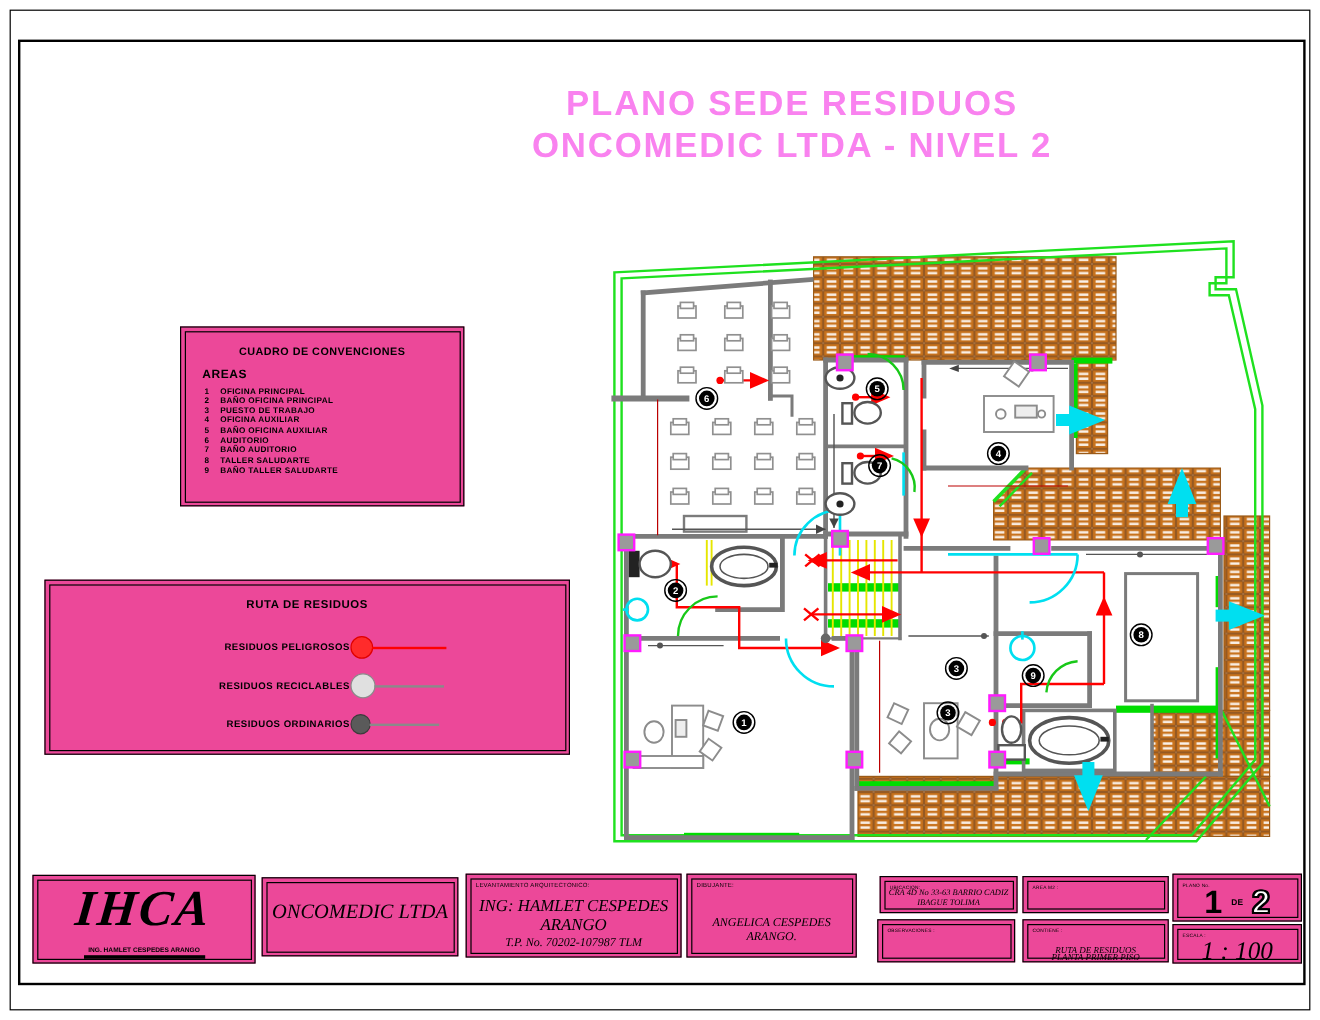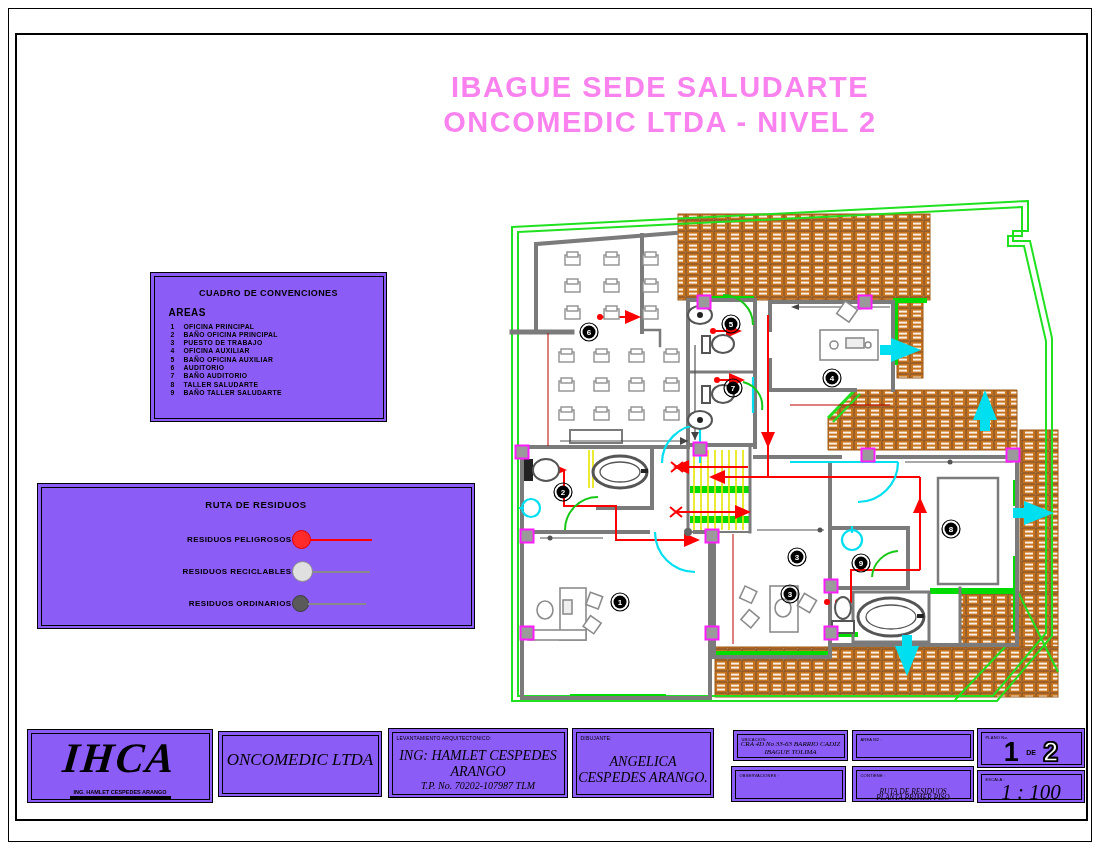--- a/index.html
+++ b/index.html
@@ -6,21 +6,21 @@
   .page{position:relative;width:1100px;height:850px;background:#fff;overflow:hidden;
         font-family:"Liberation Sans",sans-serif;}
   .outer-frame{position:absolute;left:8px;top:8px;width:1082px;height:832px;border:1.5px solid #000;}
   .inner-frame{position:absolute;left:15px;top:33px;width:1069px;height:784px;border:2.5px solid #000;}
 
   .main-title{position:absolute;left:340px;top:70px;width:640px;text-align:center;
               font-weight:900;font-size:29px;line-height:35px;letter-spacing:1.5px;
               font-family:"Liberation Sans",sans-serif;}
 
   
-  .dbox{position:absolute;border:1.6px solid #000;background:#8b5cf6;}
+  .dbox{position:absolute;border:1.6px solid #000;background:#ec4899;}
   .dbox .in{position:absolute;inset:2.5px;border:1px solid #000;}
 
   
   .conv-title{ text-align:center;font-weight:bold;font-size:9px;margin-top:11px;letter-spacing:.4px;}
   .conv-sub{ font-weight:bold;font-size:10px;margin:9px 0 5px 14px;letter-spacing:.5px;}
   .conv-list{margin:0 10px 0 16px;}
   .conv-row{display:flex;font-size:6.8px;font-weight:bold;line-height:8.3px;letter-spacing:.3px;}
   .conv-num{width:13px;flex:none;}
 
   
@@ -47,21 +47,21 @@
                text-shadow:-1px -1px 0 #000,1px -1px 0 #000,-1px 1px 0 #000,1px 1px 0 #000;}
 </style>
 </head>
 <body>
 
 <div class="page">
   <div class="outer-frame"></div>
   <div class="inner-frame"></div>
 
   <div class="main-title" style="color: rgb(249, 130, 239);">
-    <div>IBAGUE SEDE SALUDARTE</div>
+    <div>PLANO SEDE RESIDUOS</div>
     <div>ONCOMEDIC LTDA  -  NIVEL 2</div>
   </div>
 
   <svg id="plan-svg" viewBox="0 0 1100 850" width="1100" height="850" style="position:absolute;left:0;top:0;">
     <defs>
       <pattern id="patBrick" width="14" height="11" patternUnits="userSpaceOnUse">
         <rect width="14" height="11" fill="#ffffff"></rect>
         <rect x="0.5" y="0.5" width="13" height="10" fill="#c8731e" stroke="#8a4a10" stroke-width="0.8"></rect>
         <rect x="3" y="2.6" width="8" height="2" fill="#ffffff" opacity="0.9"></rect>
         <rect x="3" y="6.6" width="8" height="2" fill="#ffffff" opacity="0.9"></rect>
@@ -449,21 +449,21 @@
     <div class="dbox" style="left:388px;top:728px;width:178px;height:68px;">
       <div class="in">
         <div class="tb-header">LEVANTAMIENTO ARQUITECTONICO:</div>
         <div class="tb-center" style="bottom:14px;font-size:14px;">ING: HAMLET CESPEDES ARANGO</div>
         <div class="tb-center" style="bottom:3px;font-size:10px;">T.P. No. 70202-107987  TLM</div>
       </div>
     </div>
     <div class="dbox" style="left:572px;top:728px;width:140px;height:68px;">
       <div class="in">
         <div class="tb-header">DIBUJANTE:</div>
-        <div class="tb-center" style="bottom:8px;font-size:14px;">ANGELICA CESPEDES ARANGO.</div>
+        <div class="tb-center" style="bottom:8px;font-size:10px;">ANGELICA CESPEDES ARANGO.</div>
       </div>
     </div>
     <div class="dbox" style="left:733px;top:730px;width:113px;height:29px;">
       <div class="in">
         <div class="tb-header" style="font-size:4px;">UBICACION:</div>
         <div class="tb-center" style="top:5px;font-size:7px;">CRA 4D No 33-63 BARRIO CADIZ</div>
         <div class="tb-center" style="top:13px;font-size:7px;">IBAGUE TOLIMA</div>
       </div>
     </div>
     <div class="dbox" style="left:852px;top:730px;width:120px;height:29px;">

